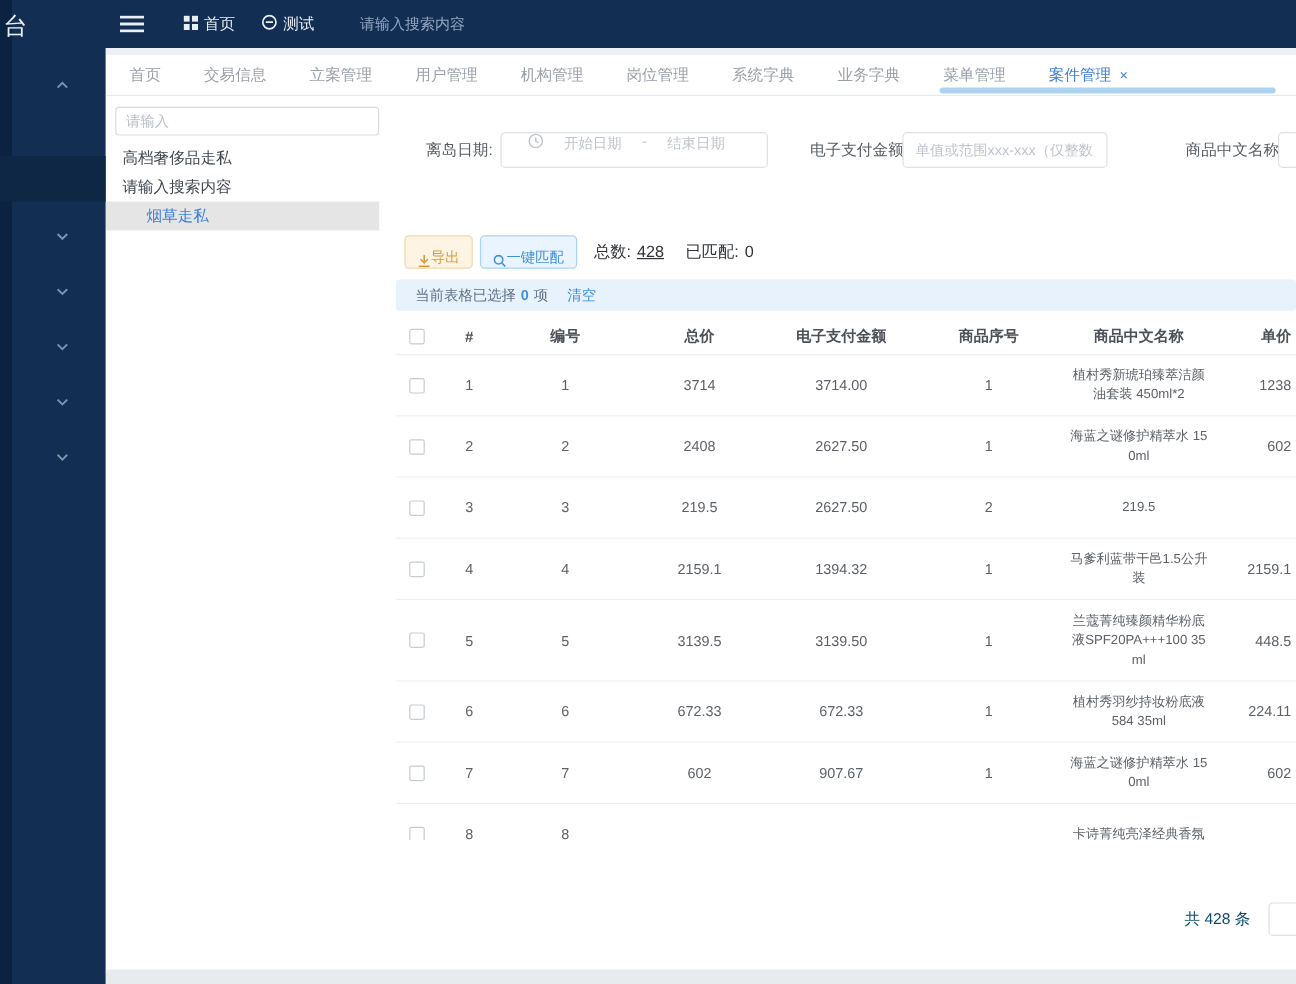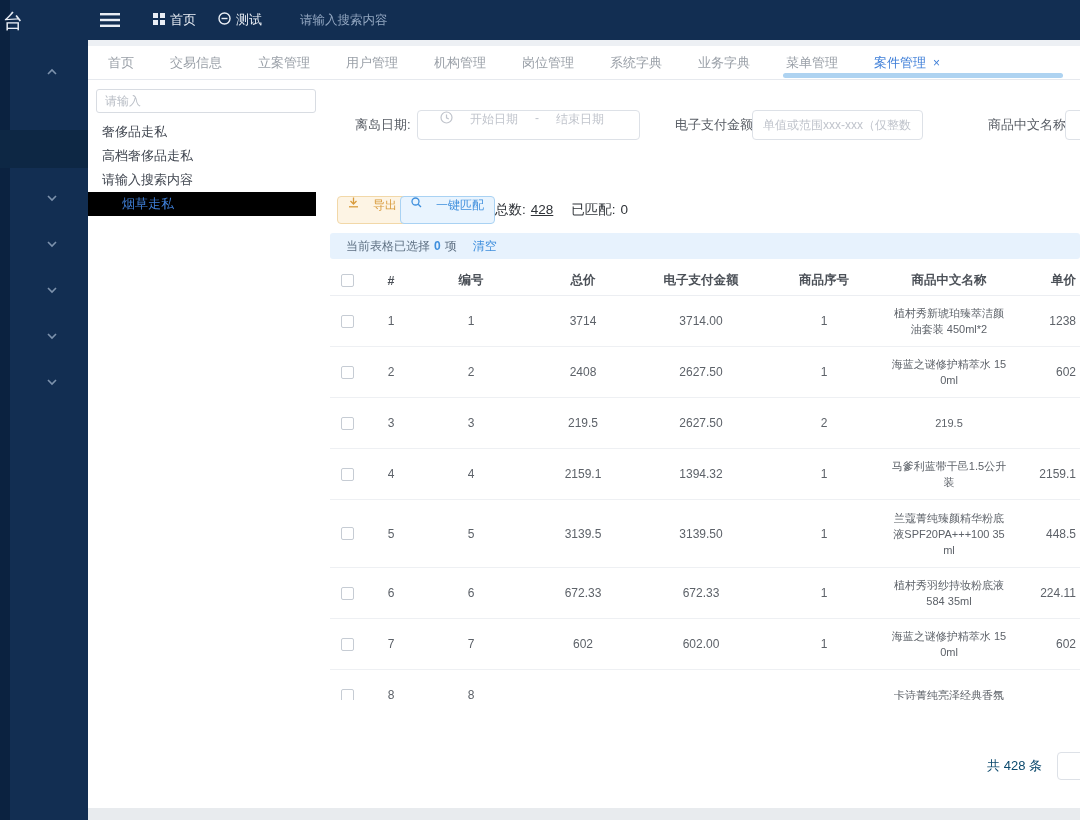--- a/index.html
+++ b/index.html
@@ -46,40 +46,40 @@
   .white-main { position:absolute; left:0; top:40px; width:992px; height:728px; background:#fff; }
 
   
   .tree-search { position:absolute; left:8px; top:9px; width:220px; height:24px;
     border:1px solid #d8dce2; border-radius:3px; padding:0 8px; font-size:12px;
     color:#333; outline:none; }
   .tree-search::placeholder { color:#b9bec6; }
   .tree-list { position:absolute; left:0; top:40px; width:228px; }
   .tree-item { height:24px; line-height:24px; padding-left:14px; font-size:13px;
     color:#404650; cursor:pointer; white-space:nowrap; }
-  .tree-item.selected { color:#3f7fd8; background:#000000;padding-left:34px; }
+  .tree-item.selected { color:#3f7fd8; background:#e5e5e5;padding-left:34px; }
 
   
   .f-label { position:absolute; top:30px; height:30px; line-height:30px; font-size:13px;
     color:#575c64; white-space:nowrap; }
   .fl-date { left:267px; } .fl-amount { left:587px; } .fl-name { left:900px; }
   .date-box { position:absolute; left:329px; top:30px; width:223px; height:30px;
     border:1px solid #dde1e7; border-radius:4px; display:flex; align-items:flex-start;
     padding:0 22px; font-size:12px; color:#c0c4cc; background:#fff; }
   .date-box .ph { flex:1; text-align:center; white-space:nowrap; }
   .date-box .sep { padding:0 4px; }
   .f-input { position:absolute; top:30px; height:30px; border:1px solid #dde1e7;
     border-radius:4px; padding:0 10px; font-size:12px; color:#333; outline:none; }
   .f-input::placeholder { color:#c0c4cc; }
   .inp-amount { left:664px; width:171px; }
   .inp-name { left:977px; width:100px; }
 
   
   .btn { position:absolute; top:116px; height:28px; padding:0 10px; border-radius:4px;
-    display:flex; align-items:flex-start; gap:14px; font-size:12px; cursor:pointer; white-space:nowrap; }
+    display:flex; align-items:flex-end; gap:0; font-size:12px; cursor:pointer; white-space:nowrap; }
   .btn-export { left:249px; background:#fdf4e4; border:1px solid #f2d8a8; color:#d89b3c; }
   .btn-match  { left:312px; background:#e9f4fe; border:1px solid #a9d2f3; color:#3f8fdd; }
   .stats { position:absolute; left:407px; top:116px; height:28px; line-height:28px;
     font-size:13.5px; color:#2f3338; white-space:nowrap; }
   .stats .v1 { margin:0 18px 0 5px;text-decoration:underline; } .stats .v2 { margin-left:5px; }
 
   
   .sel-bar { position:absolute; left:242px; top:153px; width:750px; height:26px;
     background:#e7f2fd; border-radius:3px; display:flex; align-items:center;
     padding-left:16px; font-size:12px; color:#5f7184; }
@@ -223,21 +223,20 @@
         <span>案件管理</span>
         <span class="tab-close">×</span>
       </div>
       <div class="tab-scroll"></div>
   </div>
 
   <div class="white-main">
 
     <input class="tree-search" placeholder="请输入" style="">
     <div class="tree-list">
-        <div class="tree-item">奢侈品走私</div>
         <div class="tree-item">高档奢侈品走私</div>
         <div class="tree-item">请输入搜索内容</div>
         <div class="tree-item selected">烟草走私</div>
       </div>
 
     <div class="f-label fl-date">离岛日期:</div>
     <div class="date-box">
       <span style="display:flex;margin-right:4px;">
         <svg width="13" height="13" viewBox="0 0 13 13">
             <circle cx="6.5" cy="6.5" r="5.5" fill="none" stroke="#c0c4cc" stroke-width="1.2"></circle>
@@ -369,21 +368,21 @@
           <div>植村秀羽纱持妆粉底液 584 35ml</div>
           <div>224.11</div>
         </div>
         <div class="trw t-row">
           <div>
             <div class="cb"></div>
           </div>
           <div>7</div>
           <div>7</div>
           <div>602</div>
-          <div>602.00</div>
+          <div>907.67</div>
           <div>1</div>
           <div>海蓝之谜修护精萃水 150ml</div>
           <div>602</div>
         </div>
         <div class="trw t-row">
           <div>
             <div class="cb"></div>
           </div>
           <div>8</div>
           <div>8</div>

